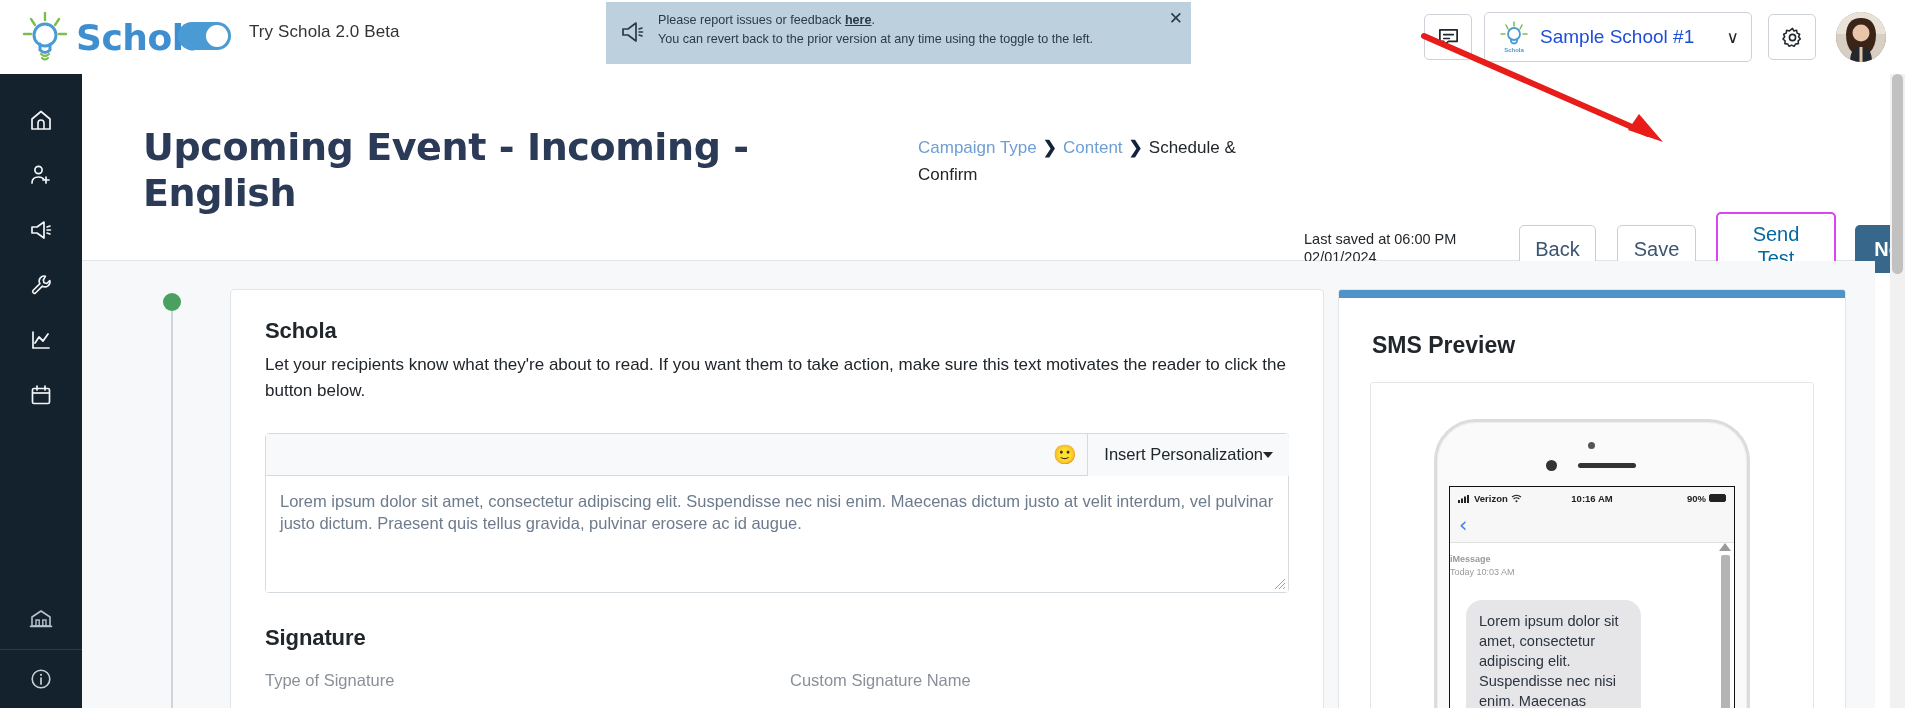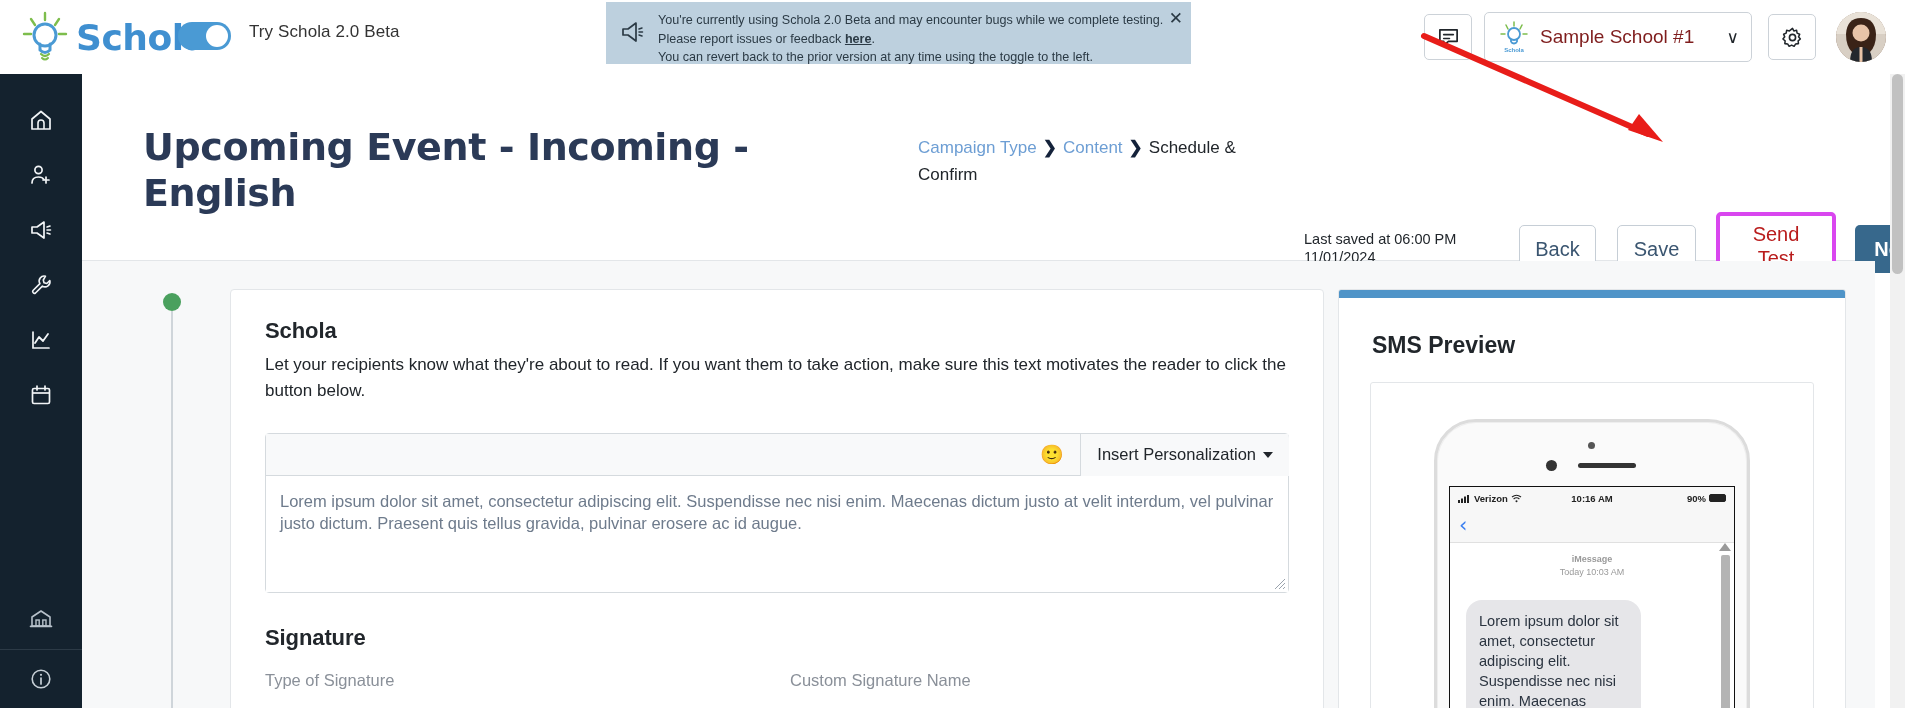--- a/index.html
+++ b/index.html
@@ -47,21 +47,21 @@
   }
 
   .tb-box {
     position: absolute; border: 1px solid #ccd2d8; border-radius: 5px; background: #fff;
     display: flex; align-items: center; justify-content: center;
   }
   #chat-btn   { left: 1424px; top: 14px; width: 48px; height: 46px; cursor: pointer; }
   #school-sel { left: 1484px; top: 12px; width: 268px; height: 50px; cursor: pointer;
                 justify-content: flex-start; padding: 0 12px; gap: 9px; }
   #school-sel .mini-logo { width: 34px; height: 34px; position: relative; flex: 0 0 34px; }
-  #school-sel .sname { font-size: 19px; color: #7f1d1d; white-space: nowrap; }
+  #school-sel .sname { font-size: 19px; color: #1d4ed8; white-space: nowrap; }
   #school-sel .chev { margin-left: auto; font-size: 17px; color: #21262b; font-family: "DejaVu Sans", sans-serif; }
   #gear-btn   { left: 1768px; top: 14px; width: 48px; height: 46px; cursor: pointer; }
   #avatar {
     position: absolute; left: 1836px; top: 12px; width: 50px; height: 50px; border-radius: 50%;
     overflow: hidden; background: #8a6f5c; cursor: pointer;
   }
 
   
   #sidebar {
     position: absolute; left: 0; top: 74px; width: 82px; height: 634px;
@@ -98,21 +98,21 @@
 
   .act-btn {
     position: absolute; border-radius: 5px; display: flex; align-items: center;
     justify-content: center; cursor: pointer; font-size: 20px; text-align: center;
   }
   #btn-back { left: 1437px; top: 151px; width: 77px; height: 48px;
               border: 1px solid #c6ced6; background: #fff; color: #3a5570; }
   #btn-save { left: 1535px; top: 151px; width: 79px; height: 48px;
               border: 1px solid #c6ced6; background: #fff; color: #3a5570; }
   #btn-sendtest { left: 1634px; top: 138px; width: 120px; height: 68px;
-              border: 4px solid #d946ef; background: #fff; color: #b91c1c;
+              border: 2px solid #d946ef; background: #fff; color: #0369a1;
               line-height: 24px; flex-direction: column; }
   #btn-next { left: 1773px; top: 151px; width: 82px; height: 48px;
               border: none; background: #37688c; color: #fff; font-weight: bold; }
 
   
   #red-arrow { position: absolute; left: 1420px; top: 30px; width: 300px; height: 140px;
                z-index: 40; pointer-events: none; }
 
   
   #body-area {
@@ -136,21 +136,21 @@
 
   #editor { margin-top: 29px; border: 1px solid #d5dade; border-radius: 4px; }
   #editor-toolbar {
     height: 42px; background: #f8f9fa; border-bottom: 1px solid #d5dade;
     display: flex; align-items: center; justify-content: flex-end;
   }
   #emoji-btn { font-size: 19px; cursor: pointer; margin-right: 8px; line-height: 1; }
   #personalize-btn {
     height: 42px; border-left: 1px solid #d5dade; background: #f8f9fa;
     display: flex; align-items: center; padding: 0 16px; font-size: 16.5px;
-    color: #21262b; cursor: pointer; gap: 7px; margin: -1px -1px -1px 8px;
+    color: #21262b; cursor: pointer; margin: -1px -1px -1px 2px;
     border-top-right-radius: 4px;
   }
   #personalize-btn .caret {
     width: 0; height: 0; border-left: 5px solid transparent; border-right: 5px solid transparent;
     border-top: 6px solid #21262b;
   }
   #editor-body {
     min-height: 116px; padding: 14px 14px 10px 14px; font-size: 16.5px;
     line-height: 22px; color: #6e7b8c; position: relative; background: #fff;
   }
@@ -201,21 +201,21 @@
   #status-bar .carrier { display: flex; align-items: center; gap: 3px; }
   #status-bar .time { position: absolute; left: 50%; transform: translateX(-50%); }
   #status-bar .batt { margin-left: auto; display: flex; align-items: center; gap: 3px; }
   #status-bar .batt .shell { width: 17px; height: 8px; border: 1px solid #222;
                 border-radius: 2px; background: #222; }
   #nav-bar { height: 34px; background: #f7f7f7; border-bottom: 1px solid #e0e0e0;
              display: flex; align-items: center; padding-left: 9px; }
   #nav-back { font-size: 21px; color: #3b7ff0; line-height: 1;
               font-family: "DejaVu Sans", sans-serif; cursor: pointer; }
   #chat-area { padding: 10px 0 0 0; }
-  #imsg-meta { text-align: center; font-size: 9px; color: #9a9a9a; line-height: 13px; font-weight: bold; }
+  #imsg-meta { font-size: 9px; color: #9a9a9a; line-height: 13px; font-weight: bold; }
   #imsg-meta .sub { font-weight: normal; }
   #bubble {
     margin: 21px 0 0 16px; width: 175px; background: #e6e6e9; border-radius: 16px;
     padding: 11px 13px; font-size: 14.6px; line-height: 20px; color: #2b3440;
   }
   #msg-scroll { position: absolute; right: 4px; top: 68px; width: 9px; height: 180px;
                 background: #b4b4b4; border-radius: 2px; }
   #msg-scroll-arrow { position: absolute; right: 3px; top: 56px; width: 0; height: 0;
                 border-left: 6px solid transparent; border-right: 6px solid transparent;
                 border-bottom: 8px solid #9a9a9a; }
@@ -257,21 +257,20 @@
   <div id="beta-label">Try Schola 2.0 Beta</div>
 
   <div id="banner">
     <span class="megaphone">
       <svg viewBox="0 0 26 22" width="26" height="22">
         <path d="M3 8 L3 14 L8 14 L16 20 L16 2 L8 8 Z" fill="none" stroke="#2b3a45" stroke-width="1.7" stroke-linejoin="round"></path>
         <path d="M19 8 L22 7 M19 11 L22.5 11 M19 14 L22 15" stroke="#2b3a45" stroke-width="1.5" stroke-linecap="round"></path>
       </svg>
     </span>
     <div class="btext">
-      <div>You're currently using Schola 2.0 Beta and may encounter bugs while we complete testing.</div>
       <div>
         <span>Please report issues or feedback </span><a>here</a><span>.</span>
       </div>
       <div>You can revert back to the prior version at any time using the toggle to the left.</div>
     </div>
     <span id="banner-close">✕</span>
   </div>
 
   <div id="chat-btn" class="tb-box">
     <svg viewBox="0 0 24 24" width="23" height="23">
@@ -382,21 +381,21 @@
   </div>
 </div>
 
 <div id="header-strip">
   <div id="page-title">Upcoming Event - Incoming - English</div>
 
   <div id="breadcrumb">
     <a>Campaign Type</a><span class="sep">❯</span><a>Content</a><span class="sep">❯</span><span class="current">Schedule &amp; Confirm</span>
   </div>
 
-  <div id="last-saved">Last saved at 06:00 PM 11/01/2024</div>
+  <div id="last-saved">Last saved at 06:00 PM 02/01/2024</div>
 
   <div id="btn-back" class="act-btn">Back</div>
   <div id="btn-save" class="act-btn">Save</div>
   <div id="btn-sendtest" class="act-btn">
     <span>Send</span>
     <span>Test</span>
   </div>
   <div id="btn-next" class="act-btn">Next</div>
 </div>
 

